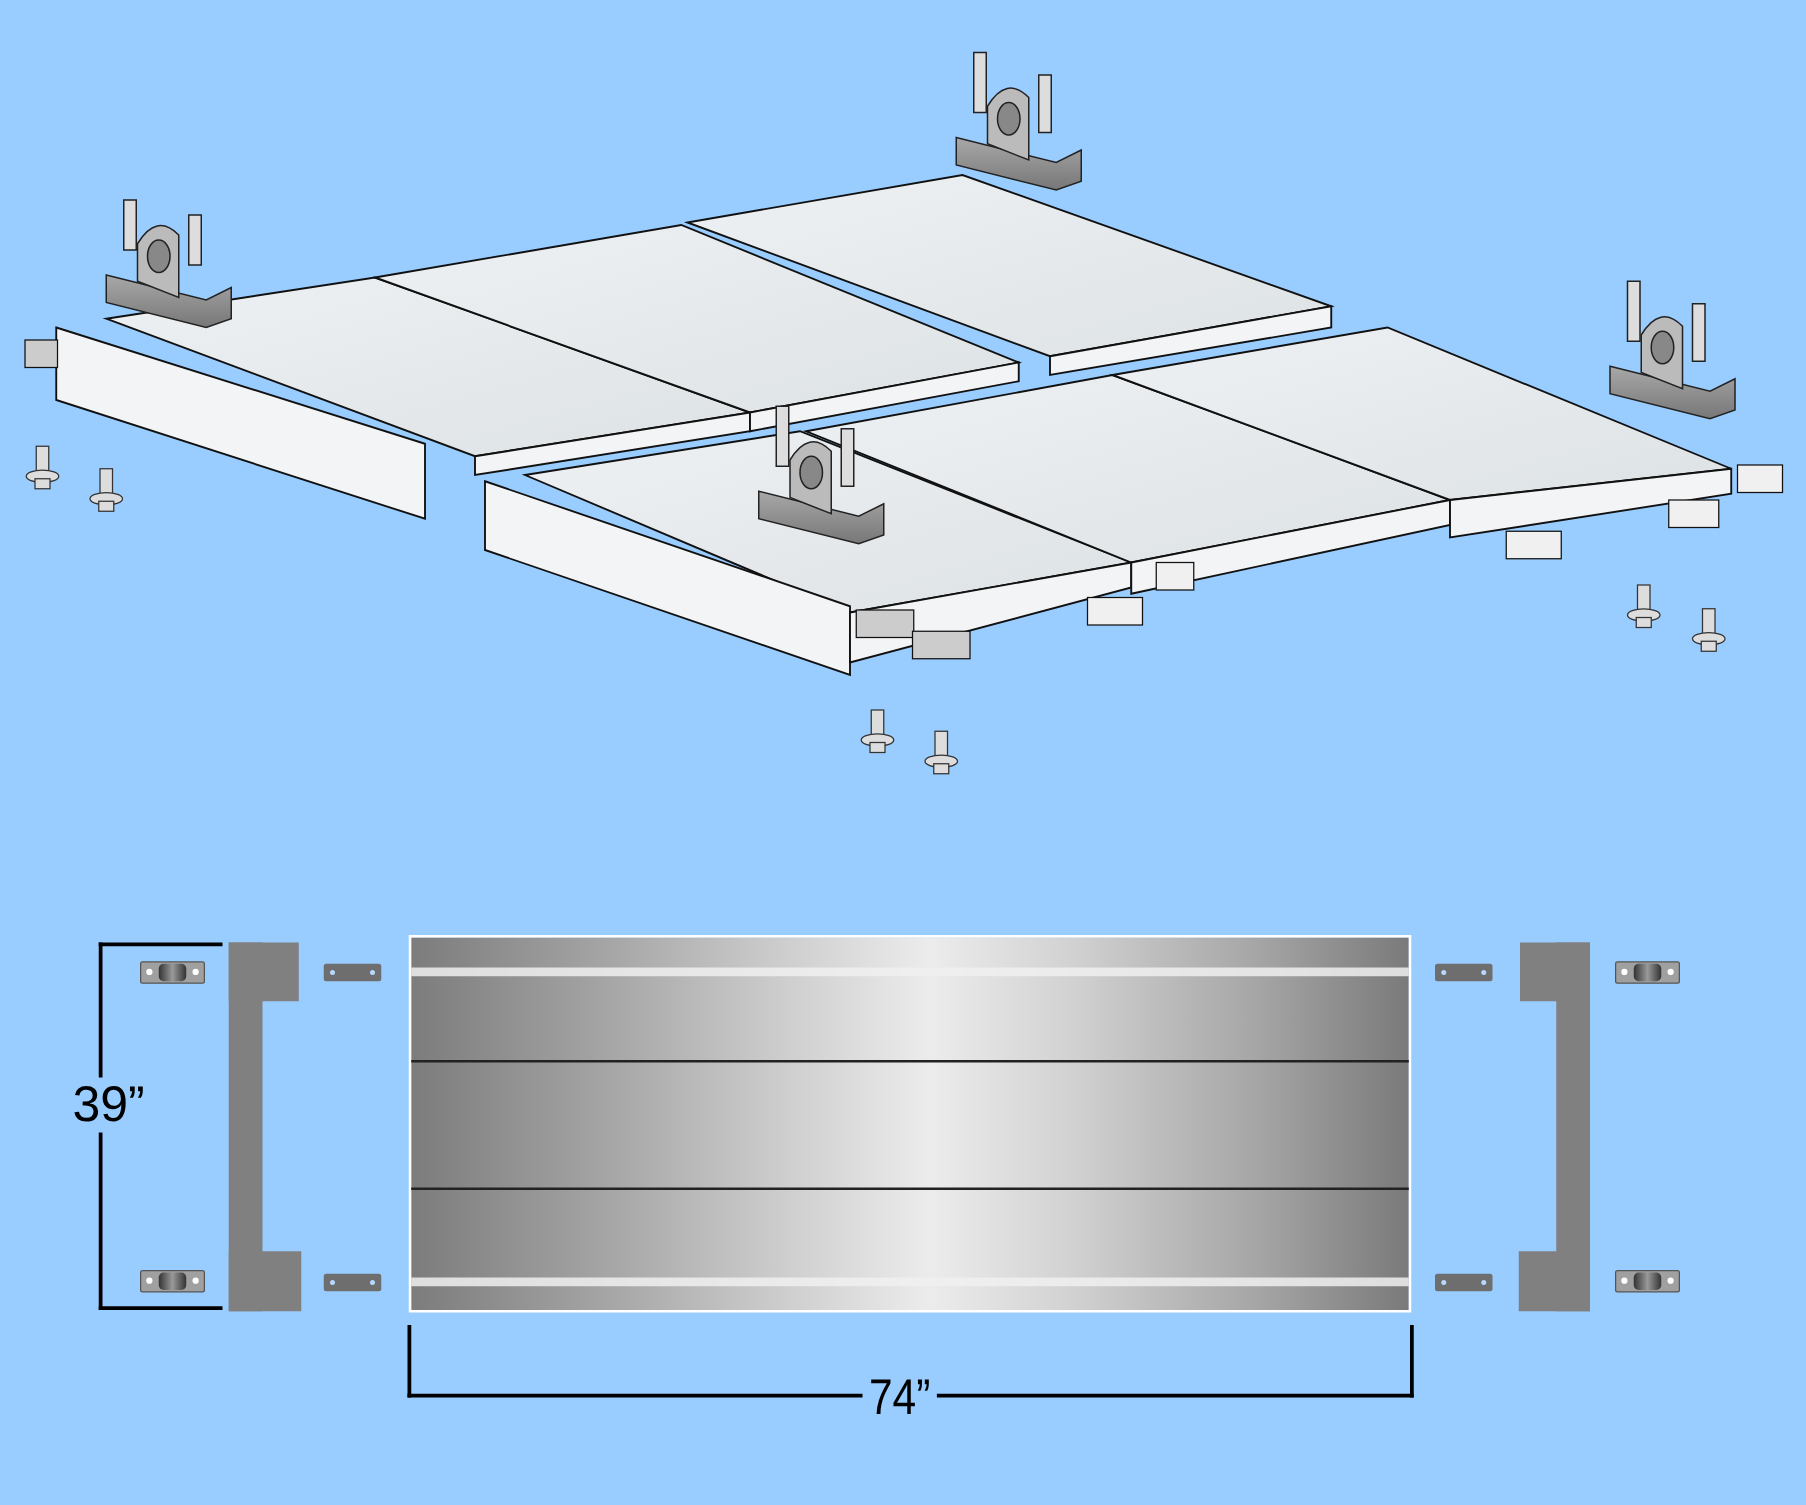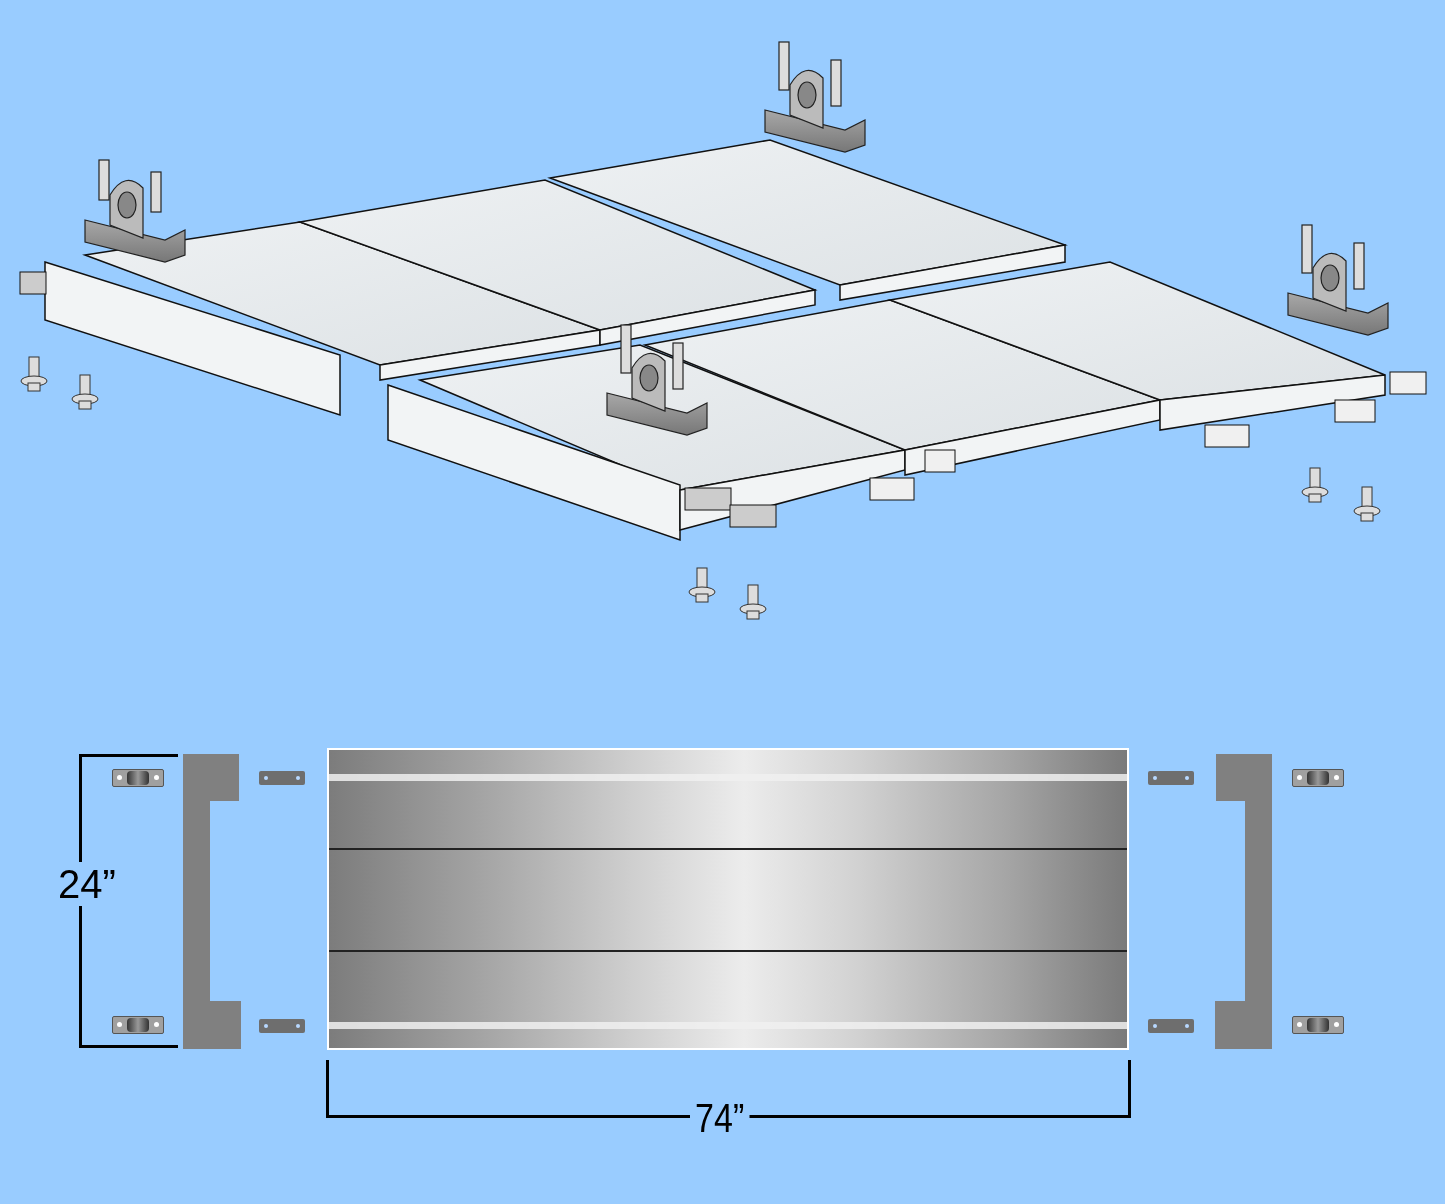--- a/index.html
+++ b/index.html
@@ -135,21 +135,21 @@
         <rect x="7" y="0" width="10" height="22"></rect>
         <ellipse cx="12" cy="24" rx="13" ry="5"></ellipse>
         <rect x="6" y="26" width="12" height="8"></rect>
       </g>
   </g>
 </svg>
 
 <div>
 
   <div class="abs" style="left:79px; top:754px; width:99px; height:294px; border-left:3px solid #000; border-top:3px solid #000; border-bottom:3px solid #000; box-sizing:border-box;"></div>
-  <div class="dim-label dim-24">24”</div>
+  <div class="dim-label dim-24">39”</div>
 
   <div class="block" style="left:112px; top:769px;">
       <span class="h1"></span>
       <span class="hub"></span>
       <span class="h2"></span>
     </div>
   <div class="block" style="left:112px; top:1016px;">
       <span class="h1"></span>
       <span class="hub"></span>
       <span class="h2"></span>

